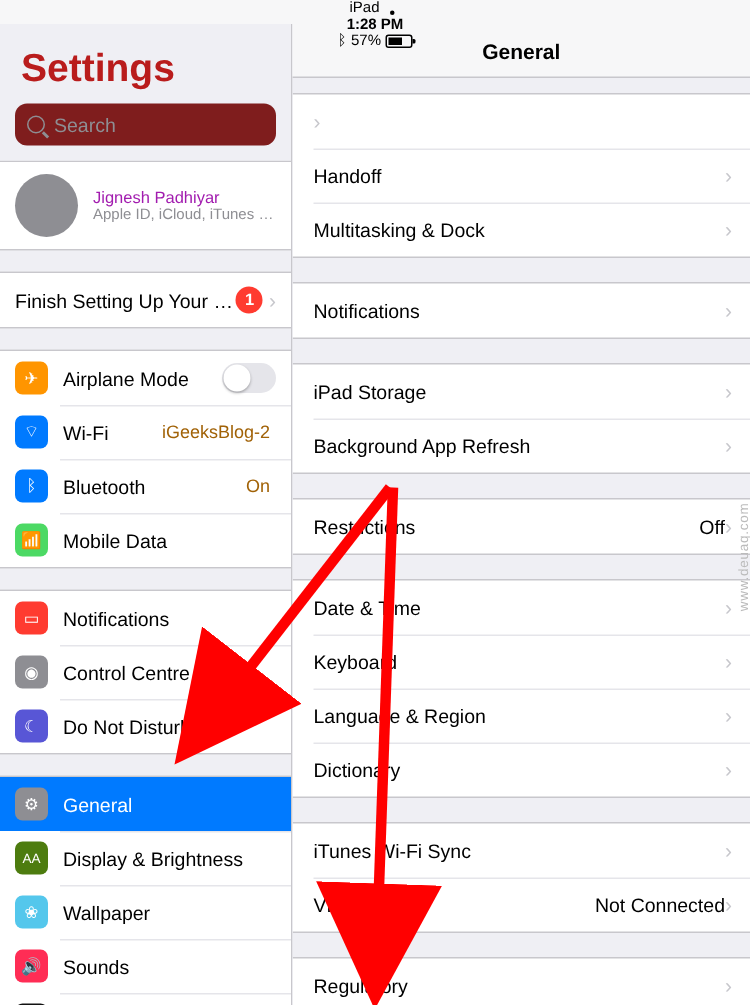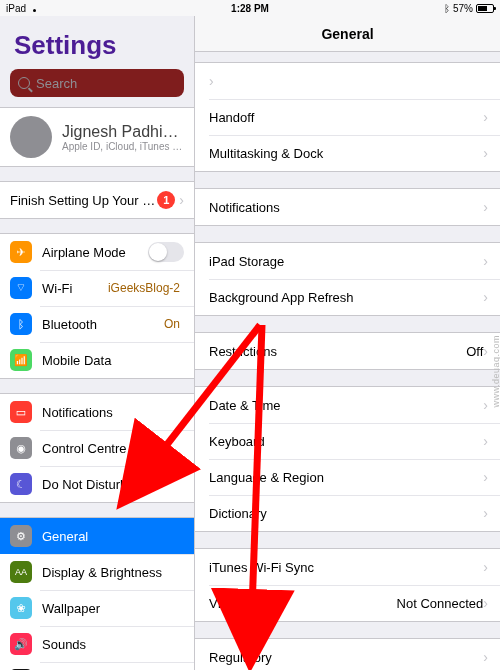--- a/index.html
+++ b/index.html
@@ -1,48 +1,48 @@
 <!DOCTYPE html>
 <html><head>
 <meta charset="utf-8">
 <style>
   * { box-sizing: border-box; margin: 0; padding: 0; }
   html, body { width: 500px; height: 670px; overflow: hidden; font-family: -apple-system, "Helvetica Neue", Arial, sans-serif; background: #fff; }
   .device { width: 500px; height: 670px; position: relative; background: #efeff4; }
-  .statusbar { position: absolute; top: 0; left: 0; right: 0; height: 16px; display: flex; align-items: center; font-size: 10px; color: #000; padding: 0 6px; background: #f7f7f8; z-index: 10; }
+  .statusbar { position: absolute; top: 0; left: 0; right: 0; height: 16px; display: flex; align-items: center; font-size: 10px; color: #000; padding: 0 6px; background: #f7f7f8; z-index: 10; flex-direction: column; }
   .sb-left { flex: 1; display: flex; align-items: center; gap: 4px; }
   .sb-center { flex: 1; text-align: center; font-weight: 600; }
   .sb-right { flex: 1; text-align: right; display: flex; align-items: center; justify-content: flex-end; gap: 3px; }
   .wifi-mini { width: 10px; height: 8px; position: relative; }
   .wifi-mini::before { content: ""; position: absolute; left: 3px; bottom: 0; width: 3px; height: 3px; border-radius: 50%; background: #000; }
   .batt { width: 18px; height: 9px; border: 1px solid #000; border-radius: 2px; position: relative; }
   .batt::after { content: ""; position: absolute; right: -3px; top: 2px; width: 2px; height: 3px; background: #000; border-radius: 0 1px 1px 0; }
   .batt-fill { position: absolute; left: 1px; top: 1px; bottom: 1px; width: 55%; background: #000; }
   .split { position: absolute; top: 16px; left: 0; right: 0; bottom: 0; display: flex; }
   .sidebar { width: 195px; background: #efeff4; border-right: 1px solid #c8c7cc; display: flex; flex-direction: column; }
   .detail { flex: 1; background: #efeff4; display: flex; flex-direction: column; }
   .detail-header { height: 36px; background: #f7f7f8; border-bottom: 1px solid #c8c7cc; display: flex; align-items: center; justify-content: center; font-weight: 600; font-size: 14px; color: #000; }
-  .sb-title { font-size: 26px; font-weight: 700; padding: 14px 14px 8px; color: #4c1d95; }
+  .sb-title { font-size: 26px; font-weight: 700; padding: 14px 14px 8px; color: #b91c1c; }
   .search { margin: 0 10px 10px; background: #7f1d1d; border-radius: 8px; height: 28px; display: flex; align-items: center; padding: 0 8px; color: #8e8e93; font-size: 13px; gap: 6px; }
   .mag { width: 12px; height: 12px; border: 1.5px solid #8e8e93; border-radius: 50%; position: relative; }
   .mag::after { content: ""; position: absolute; width: 5px; height: 1.5px; background: #8e8e93; bottom: -2px; right: -4px; transform: rotate(45deg); }
   .group { background: #fff; border-top: 1px solid #c8c7cc; border-bottom: 1px solid #c8c7cc; }
   .group + .group { margin-top: 14px; }
   .row { display: flex; align-items: center; min-height: 36px; padding: 0 10px 0 10px; position: relative; font-size: 13px; color: #000; }
   .row + .row::before { content: ""; position: absolute; left: 40px; right: 0; top: 0; height: 1px; background: #e5e5ea; }
   .row.noicon + .row::before, .row.noicon::before { left: 14px; }
   .row .label { flex: 1; white-space: nowrap; overflow: hidden; text-overflow: ellipsis; }
   .row .value { color: #a16207; font-size: 12px; margin-right: 4px; padding-left: 24px; }
   .row-chevron { color: #c7c7cc; font-size: 14px; font-weight: 300; }
   .icon { width: 22px; height: 22px; border-radius: 5px; margin-right: 10px; display: flex; align-items: center; justify-content: center; color: #fff; font-size: 11px; flex-shrink: 0; }
   .row.selected { background: #007aff; color: #fff; }
   .profile { display: flex; align-items: center; padding: 8px 10px; gap: 10px; }
   .avatar { width: 42px; height: 42px; border-radius: 50%; background: #8e8e93; flex-shrink: 0; }
   .prof-text { display: flex; flex-direction: column; overflow: hidden; }
-  .prof-name { font-size: 16px; color: #404040; white-space: nowrap; overflow: hidden; text-overflow: ellipsis; }
+  .prof-name { font-size: 11px; color: #a21caf; white-space: nowrap; overflow: hidden; text-overflow: ellipsis; }
   .prof-sub { font-size: 10px; color: #8e8e93; white-space: nowrap; overflow: hidden; text-overflow: ellipsis; }
   .badge { background: #ff3b30; color: #fff; border-radius: 10px; min-width: 18px; height: 18px; display: flex; align-items: center; justify-content: center; font-size: 11px; font-weight: 600; margin-right: 4px; }
   .toggle { width: 36px; height: 20px; background: #e5e5ea; border-radius: 10px; position: relative; }
   .toggle::after { content: ""; position: absolute; left: 1px; top: 1px; width: 18px; height: 18px; background: #fff; border-radius: 50%; box-shadow: 0 1px 2px rgba(0,0,0,.3); }
   .detail-scroll { flex: 1; overflow: hidden; }
   .dgroup { background: #fff; border-top: 1px solid #c8c7cc; border-bottom: 1px solid #c8c7cc; margin-top: 16px; }
   .dgroup:first-child { margin-top: 10px; }
   .drow { display: flex; align-items: center; min-height: 36px; padding: 0 12px 0 14px; font-size: 13px; color: #000; position: relative; }
   .drow + .drow::before { content: ""; position: absolute; left: 14px; right: 0; top: 0; height: 1px; background: #e5e5ea; }
   .drow .label { flex: 1; }

